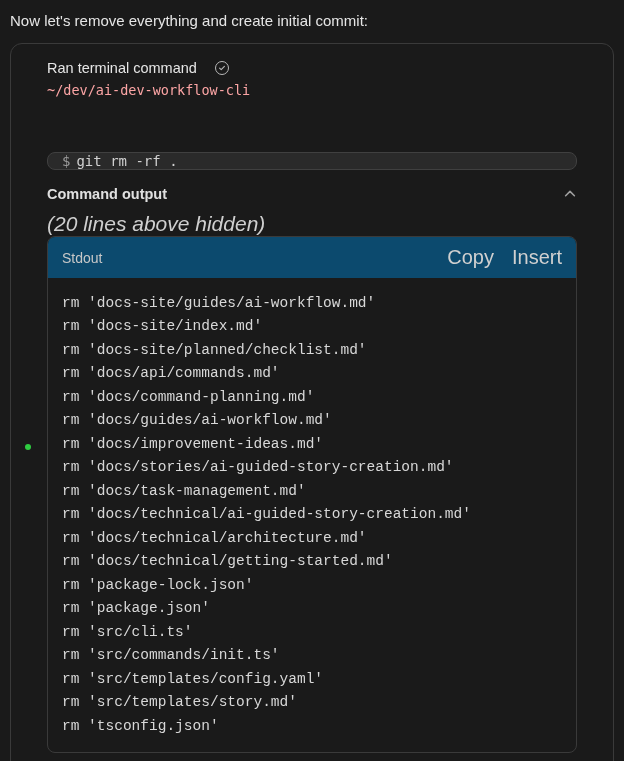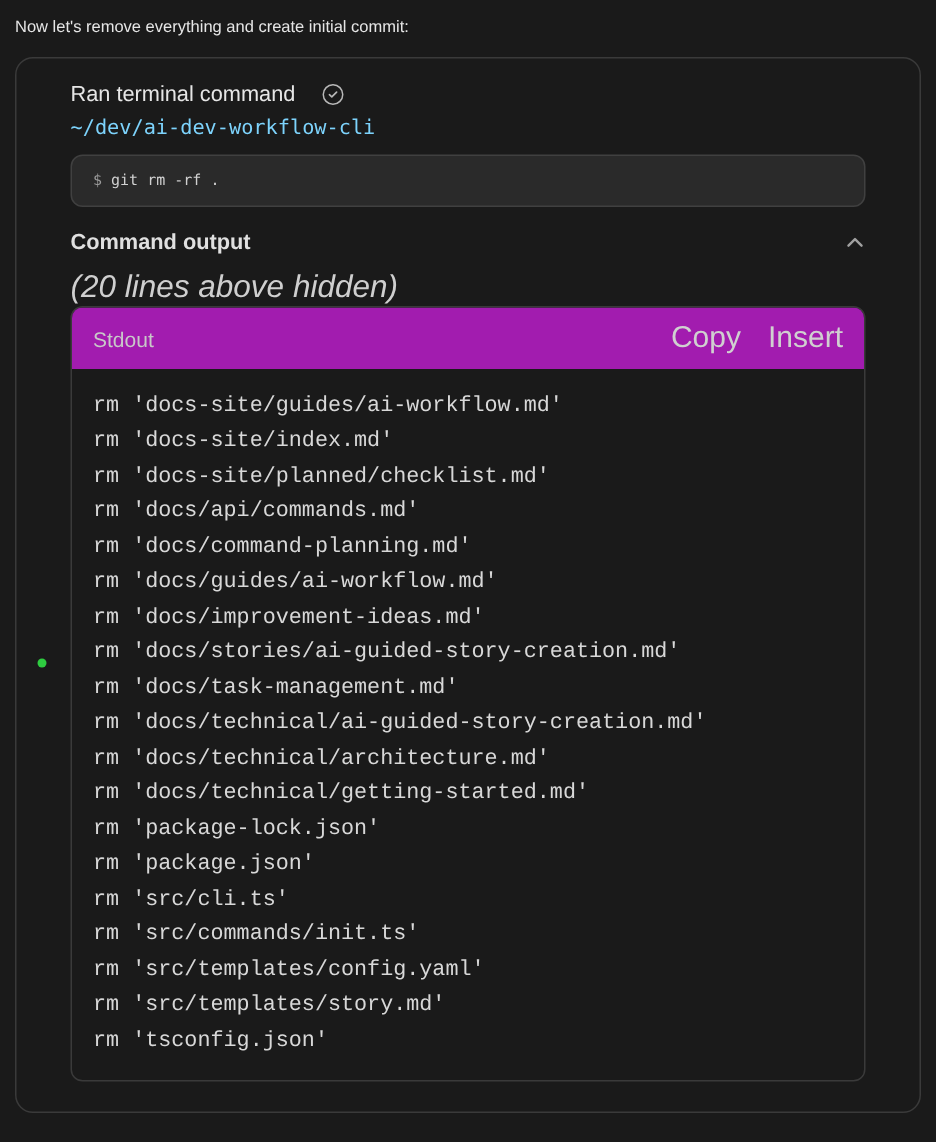--- a/index.html
+++ b/index.html
@@ -12,21 +12,21 @@
       height: 761px;
       background: #1a1a1a;
       color: #e6e6e6;
       font-family: -apple-system, BlinkMacSystemFont, "Segoe UI", Helvetica, Arial, sans-serif;
       font-size: 14px;
       padding: 8px 8px 8px 8px;
       overflow: hidden;
     }
     .intro-text {
       color: #e6e6e6;
-      font-size: 11px;
+      font-size: 15px;
       padding: 4px 0 14px 2px;
       font-weight: 400;
     }
     .terminal-card {
       border: 1px solid #3a3a3a;
       border-radius: 12px;
       padding: 16px 36px 20px 36px;
       margin-left: 2px;
       margin-right: 2px;
       position: relative;
@@ -49,32 +49,33 @@
       justify-content: center;
       flex-shrink: 0;
     }
     .check-icon svg {
       width: 8px;
       height: 8px;
     }
     .cwd-path {
       font-family: ui-monospace, "SF Mono", SFMono-Regular, Menlo, Monaco, Consolas, monospace;
       font-size: 13.5px;
-      color: #7dd3fc;
+      color: #fca5a5;
       padding-bottom: 10px;
     }
     .command-box {
       background: #2a2a2a;
       border: 1px solid #404040;
       border-radius: 8px;
-      padding: 11px 14px;
+      padding: 0 14px;
       font-family: ui-monospace, "SF Mono", SFMono-Regular, Menlo, Monaco, Consolas, monospace;
-      font-size: 10px;
+      font-size: 14px;
       color: #d0d0d0;
       margin-bottom: 16px;
+      margin-top: 44px;
     }
     .command-box .prompt {
       color: #9a9a9a;
       margin-right: 6px;
     }
     .output-header {
       display: flex;
       align-items: center;
       justify-content: space-between;
       padding-bottom: 10px;
@@ -97,21 +98,21 @@
       font-style: italic;
       color: #cfcfcf;
       font-size: 21px;
     }
     .stdout-box {
       border: 1px solid #3a3a3a;
       border-radius: 8px;
       overflow: hidden;
     }
     .stdout-header {
-      background: #a21caf;
+      background: #0c4a6e;
       display: flex;
       align-items: center;
       padding: 9px 14px;
       font-size: 14px;
     }
     .stdout-label {
       color: #c8c8c8;
       font-weight: 400;
       flex: 1;
     }

